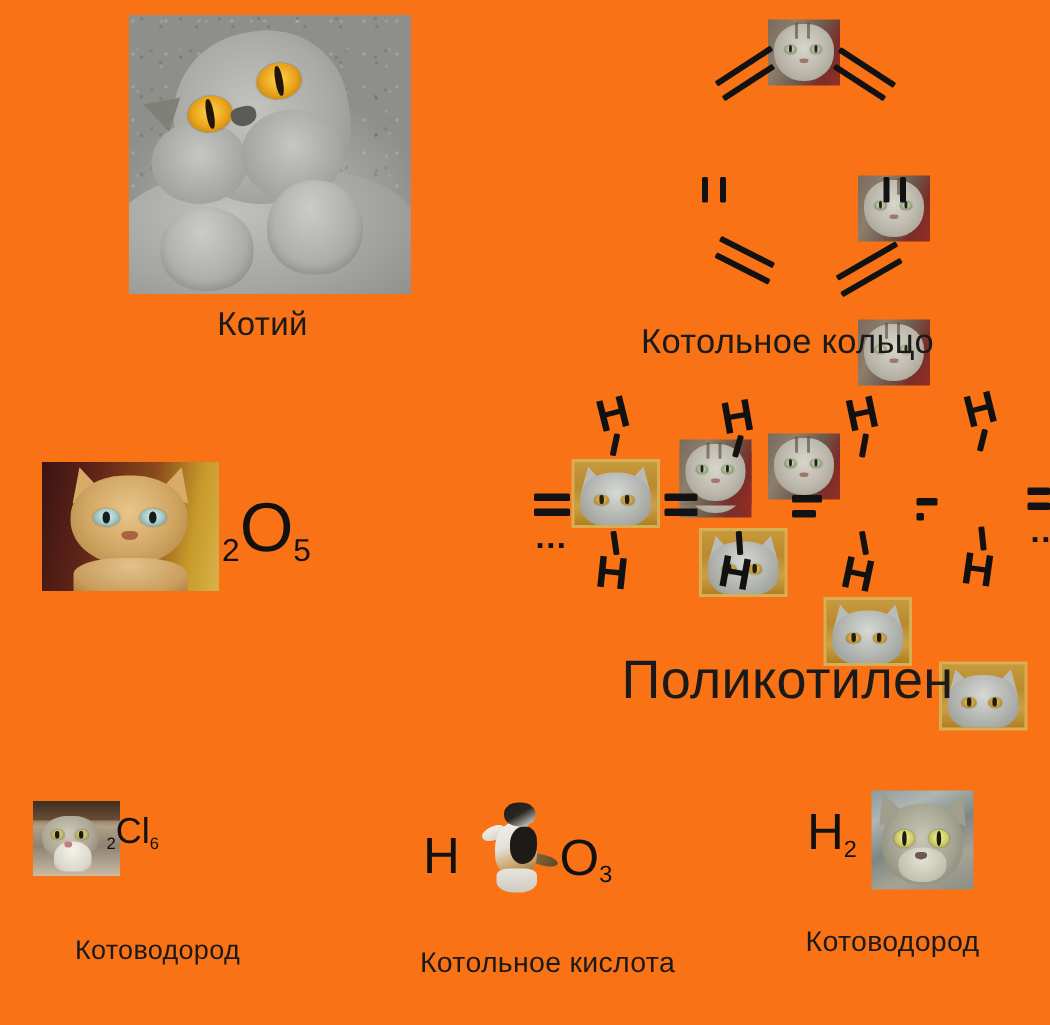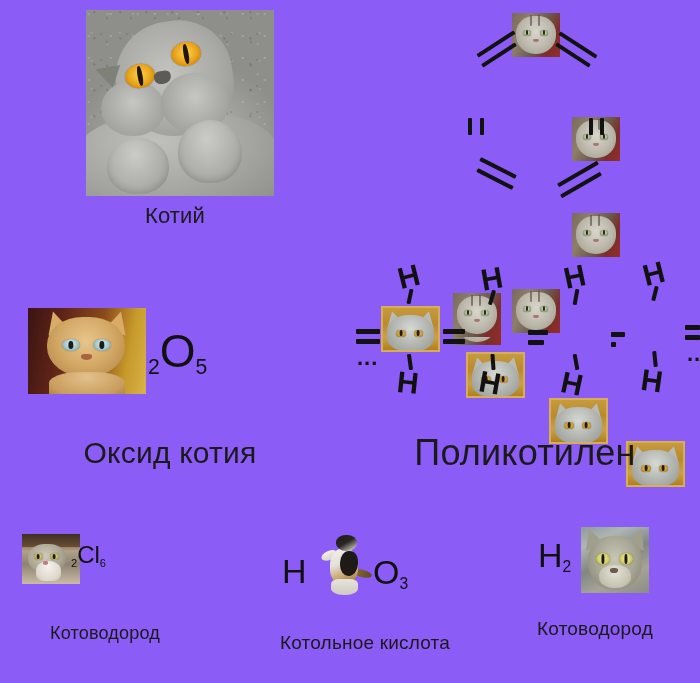--- a/index.html
+++ b/index.html
@@ -9,21 +9,21 @@
   }
   body {
     font-family: "Liberation Sans", sans-serif;
     color: #111111;
     -webkit-font-smoothing: antialiased;
   }
   #sheet {
     position: relative;
     width: 700px;
     height: 683px;
-    background: #8b5cf6;
+    background: #f97316;
     overflow: hidden;
   }
   .abs { position: absolute; }
   .label {
     text-align: center;
     color: #1a1a1a;
     white-space: nowrap;
     letter-spacing: 0.2px;
   }
 
@@ -407,38 +407,38 @@
 
     <div class="bond" style="left:239px;top:118px;width:4px;height:17px;"></div>
     <div class="bond" style="left:250px;top:118px;width:4px;height:17px;"></div>
 
     <div class="bond" style="left:128px;top:166px;width:40px;height:4px;transform:rotate(27deg);"></div>
     <div class="bond" style="left:125px;top:177px;width:40px;height:4px;transform:rotate(27deg);"></div>
 
     <div class="bond" style="left:205px;top:172px;width:46px;height:4px;transform:rotate(-30deg);"></div>
     <div class="bond" style="left:208px;top:183px;width:46px;height:4px;transform:rotate(-30deg);"></div>
 
+    <div class="label abs" style="left:0;top:214px;width:350px;font-size:23px;">Котольное кольцо</div>
   </div>
 
   <div class="abs" style="left:0;top:250px;width:350px;height:240px;">
     <div class="cat cat-ginger abs" style="left:28px;top:58px;width:118px;height:86px;">
       <div class="ear-l"></div>
       <div class="ear-r"></div>
       <div class="head"></div>
       <div class="chest"></div>
       <div class="eye" style="left:29%;top:36%;width:15%;height:14%;"></div>
       <div class="eye" style="left:55%;top:36%;width:15%;height:14%;"></div>
       <div class="nose" style="left:45%;top:53%;width:9%;height:7%;background:#a9633f;"></div>
     </div>
 
     <div class="formula abs" style="left:148px;top:78px;font-size:46px;">
       <span class="sub">2</span><span>O</span><span class="sub">5</span>
     </div>
 
-    <div class="label abs" style="left:0;top:186px;width:340px;font-size:30px;">Оксид котия</div>
   </div>
 
   <div class="abs" style="left:350px;top:250px;width:350px;height:240px;">
 
     <div class="bond" style="left:6px;top:79px;width:24px;height:5px;"></div>
     <div class="bond" style="left:6px;top:89px;width:24px;height:5px;"></div>
     <div class="dots abs" style="left:7px;top:108px;font-size:22px;font-weight:700;">...</div>
 
     <div class="cat cat-poly abs" style="left:31px;top:56px;width:59px;height:46px;">
       <div class="ear-l"></div>

